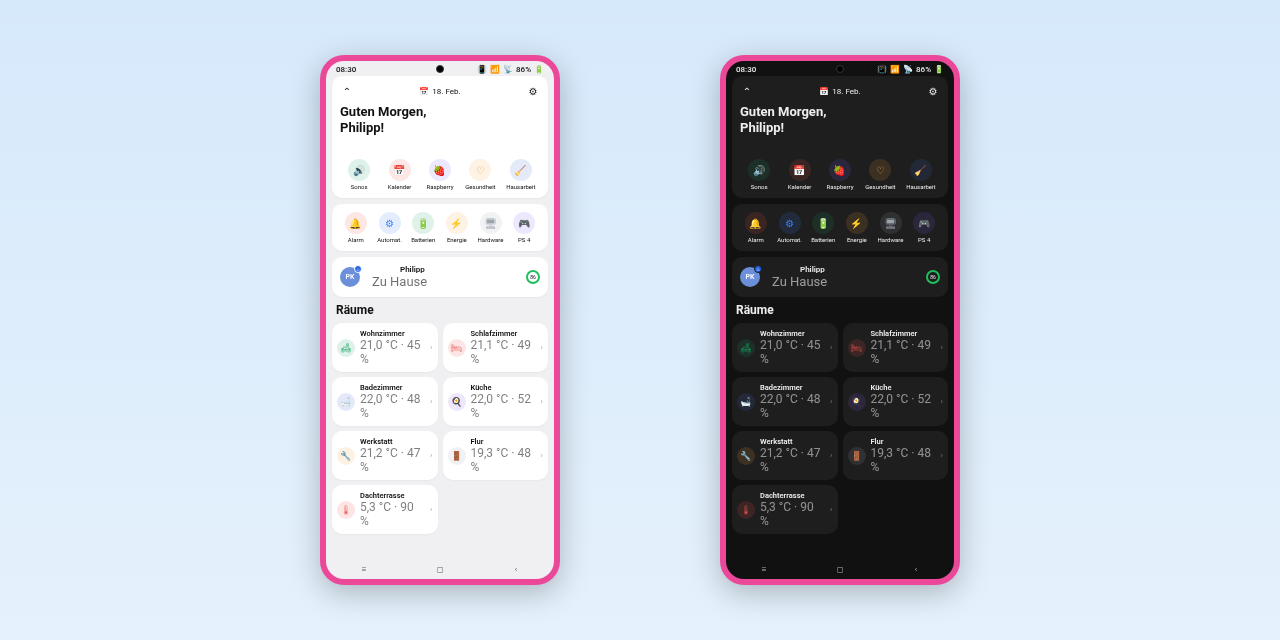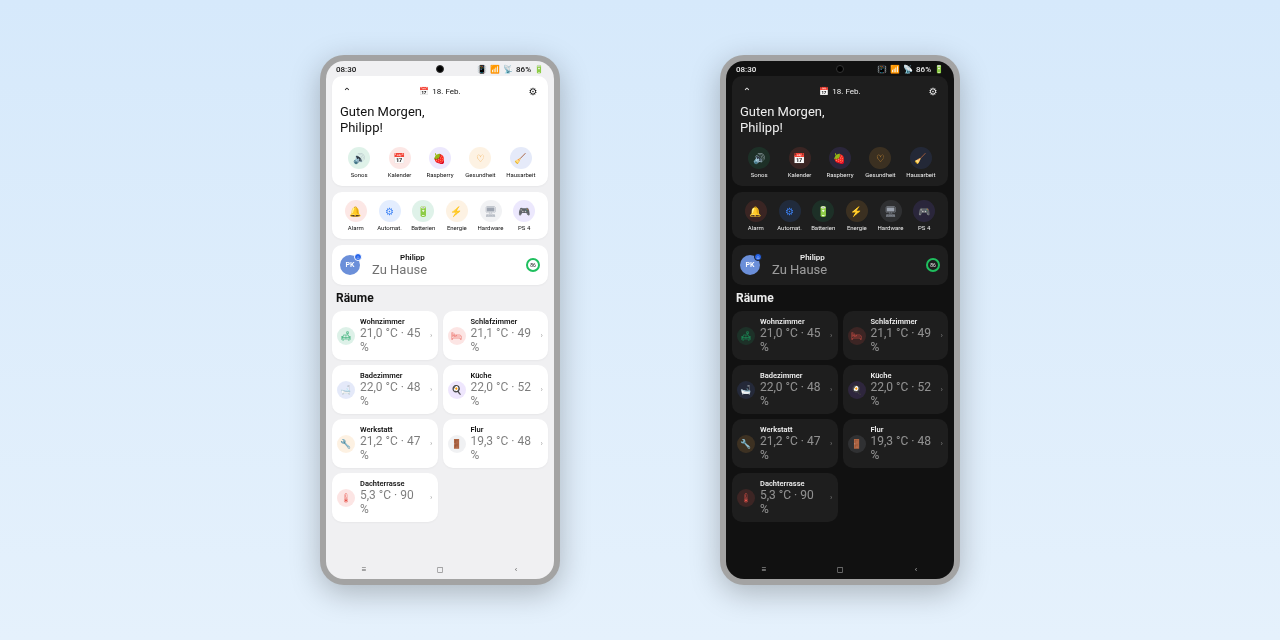--- a/index.html
+++ b/index.html
@@ -8,21 +8,21 @@
   background: linear-gradient(180deg, #d6e9fb 0%, #e5f1fc 100%);
   width: 1280px; height: 640px;
   display: flex; justify-content: center; align-items: center; gap: 160px;
 }
 .phone {
   width: 240px; height: 530px;
   border-radius: 24px;
   padding: 6px;
   position: relative;
   box-shadow: 0 8px 30px rgba(0,0,0,.25);
-  background: #a3a3a3;
+  background: #ec4899;
 }
 .phone-light .screen { background: #f0f0f2; color: #111; }
 .phone-dark .screen { background: #111; color: #eee; }
 .screen {
   width: 100%; height: 100%;
   border-radius: 18px;
   overflow: hidden;
   position: relative;
   font-size: 8px;
 }
@@ -32,21 +32,21 @@
 .content { padding: 0 6px; height: calc(100% - 38px); overflow: hidden; }
 .nav-bar { position: absolute; bottom: 0; left: 0; right: 0; height: 20px; display: flex; justify-content: space-around; align-items: center; }
 .nav-btn { width: 14px; height: 14px; display: flex; align-items: center; justify-content: center; opacity: .7; }
 .card {
   border-radius: 10px; padding: 8px 8px; margin-bottom: 6px;
 }
 .phone-light .card { background: #fff; box-shadow: 0 1px 2px rgba(0,0,0,.04); }
 .phone-dark .card { background: #1e1e1e; }
 .header-row { display: flex; justify-content: space-between; align-items: center; margin-bottom: 6px; }
 .date-chip { font-size: 8px; display: flex; align-items: center; gap: 3px; }
-.greeting { font-size: 13px; font-weight: 400; line-height: 1.2; margin-bottom: 12px; }
+.greeting { font-size: 13px; font-weight: 700; line-height: 1.2; margin-bottom: 24px; }
 .quick-row { display: flex; justify-content: space-between; gap: 2px; }
 .quick-item { display: flex; flex-direction: column; align-items: center; gap: 2px; flex: 1; }
 .quick-icon { width: 22px; height: 22px; border-radius: 50%; display: flex; align-items: center; justify-content: center; font-size: 10px; }
 .quick-label { font-size: 6px; text-align: center; }
 .phone-light .quick-icon { background: rgba(0,0,0,.03); }
 .phone-dark .quick-icon { background: rgba(255,255,255,.05); }
 .person-row { display: flex; align-items: center; gap: 12px; }
 .avatar { width: 20px; height: 20px; border-radius: 50%; background: #6b8fd9; color: #fff; font-size: 7px; font-weight: 600; display: flex; align-items: center; justify-content: center; position: relative; }
 .avatar-badge { position: absolute; top: -2px; right: -2px; width: 8px; height: 8px; background: #2563eb; border-radius: 50%; border: 1px solid #fff; font-size:5px;display:flex;align-items:center;justify-content:center;color:#fff; }
 .phone-dark .avatar-badge { border-color: #1e1e1e; }

